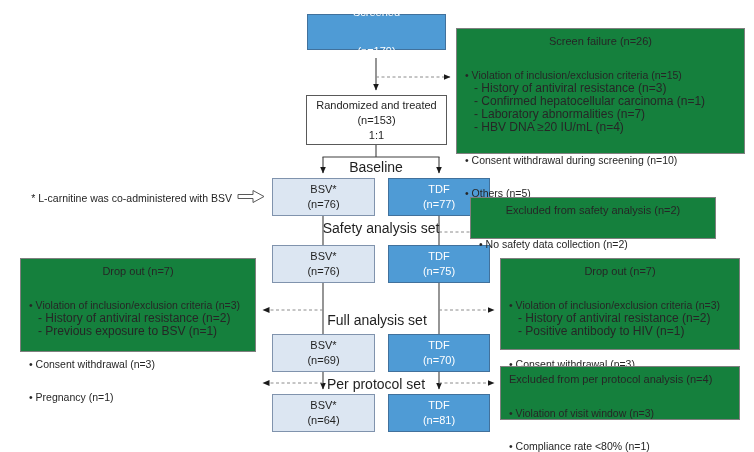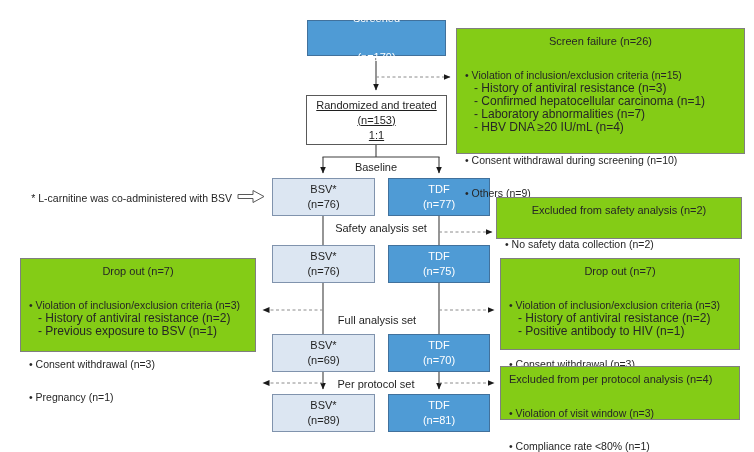--- a/index.html
+++ b/index.html
@@ -11,28 +11,28 @@
   .box {
     position:absolute; box-sizing:border-box;
     display:flex; flex-direction:column; align-items:center; justify-content:center;
     text-align:center;
   }
   .box .bl { font-size:11px; line-height:15px; white-space:nowrap; }
   .box.blue  { background:#4F9BD5; border:1.2px solid #41719C; color:#ffffff; }
   .box.light { background:#DCE6F2; border:1px solid #8093AD; color:#1f1f1f; }
   .box.white { background:#ffffff; border:1px solid #595959; color:#1f1f1f; }
   .note {
-    position:absolute; box-sizing:border-box; background:#84cc16;
+    position:absolute; box-sizing:border-box; background:#15803d;
     border:1px solid #7f7f7f; padding:5px 8px 12px 8px;
   }
   .note .title  { font-size:11px;  line-height:15px; }
   .note .center { text-align:center; }
   .note .i1 { font-size:10.5px; line-height:14px;margin-top:19px; }
   .note .i2 { font-size:12px;  line-height:13px; padding-left:9px; }
-  .stage { position:absolute; font-size:11px; line-height:14px; text-align:center; color:#1f1f1f; }
+  .stage { position:absolute; font-size:14px; line-height:14px; text-align:center; color:#1f1f1f; }
   .footnote { position:absolute; font-size:10.5px; line-height:14px; text-align:right; color:#1f1f1f; }
 </style>
 </head>
 <body>
 
 <div class="canvas">
 
   <svg class="wires" viewBox="0 0 754 452">
     <defs>
       <marker id="ah" markerWidth="8" markerHeight="7" refX="6.5" refY="3" orient="auto" markerUnits="userSpaceOnUse">
@@ -56,26 +56,26 @@
       <line x1="376" y1="77" x2="450" y2="77" marker-end="url(#ah)"></line>
       <line x1="439" y1="232" x2="492" y2="232" marker-end="url(#ah)"></line>
       <line x1="323" y1="310" x2="263" y2="310" marker-end="url(#ah)"></line>
       <line x1="439" y1="310" x2="494" y2="310" marker-end="url(#ah)"></line>
       <line x1="323" y1="383" x2="263" y2="383" marker-end="url(#ah)"></line>
       <line x1="439" y1="383" x2="494" y2="383" marker-end="url(#ah)"></line>
     </g>
     <polygon points="238,194.5 253,194.5 253,190.5 264,196.5 253,202.5 253,198.5 238,198.5" fill="#ffffff" stroke="#595959" stroke-width="1"></polygon>
   </svg>
 
-  <div class="box blue" style="left:307px; top:20px; width:139px; height:36px;gap:24px;">
+  <div class="box blue" style="left:307px; top:14px; width:139px; height:36px;gap:24px;">
     <div class="bl">Screened</div>
     <div class="bl">(n=179)</div>
   </div>
 
-  <div class="box white" style="left:306px; top:95px; width:141px; height:50px;text-decoration:underline;">
+  <div class="box white" style="left:306px; top:95px; width:141px; height:50px;">
     <div class="bl">Randomized and treated</div>
     <div class="bl">(n=153)</div>
     <div class="bl">1:1</div>
   </div>
 
   <div class="stage" style="left:326px; top:160px; width:100px;">Baseline</div>
   <div class="stage" style="left:321px; top:221px; width:120px;">Safety analysis set</div>
   <div class="stage" style="left:307px; top:313px; width:140px;">Full analysis set</div>
   <div class="stage" style="left:316px; top:377px; width:120px;">Per protocol set</div>
 
@@ -86,21 +86,21 @@
   <div class="box light" style="left:272px; top:245px; width:103px; height:38px;">
     <div class="bl">BSV*</div>
     <div class="bl">(n=76)</div>
   </div>
   <div class="box light" style="left:272px; top:334px; width:103px; height:38px;">
     <div class="bl">BSV*</div>
     <div class="bl">(n=69)</div>
   </div>
   <div class="box light" style="left:272px; top:394px; width:103px; height:38px;">
     <div class="bl">BSV*</div>
-    <div class="bl">(n=89)</div>
+    <div class="bl">(n=64)</div>
   </div>
 
   <div class="box blue" style="left:388px; top:178px; width:102px; height:38px;">
     <div class="bl">TDF</div>
     <div class="bl">(n=77)</div>
   </div>
   <div class="box blue" style="left:388px; top:245px; width:102px; height:38px;">
     <div class="bl">TDF</div>
     <div class="bl">(n=75)</div>
   </div>
@@ -116,24 +116,24 @@
   <div class="footnote" style="left:10px; top:191px; width:222px;">* L-carnitine was co-administered with BSV</div>
 
   <div class="note" style="left:456px; top:28px; width:289px; height:126px;">
     <div class="title center">Screen failure (n=26)</div>
     <div class="i1">• Violation of inclusion/exclusion criteria (n=15)</div>
     <div class="i2">- History of antiviral resistance (n=3)</div>
     <div class="i2">- Confirmed hepatocellular carcinoma (n=1)</div>
     <div class="i2">- Laboratory abnormalities (n=7)</div>
     <div class="i2">- HBV DNA ≥20 IU/mL (n=4)</div>
     <div class="i1">• Consent withdrawal during screening (n=10)</div>
-    <div class="i1">• Others (n=9)</div>
+    <div class="i1">• Others (n=5)</div>
   </div>
 
-  <div class="note" style="left:496px; top:197px; width:246px; height:42px;">
+  <div class="note" style="left:470px; top:197px; width:246px; height:42px;">
     <div class="title center">Excluded from safety analysis (n=2)</div>
     <div class="i1">• No safety data collection (n=2)</div>
   </div>
 
   <div class="note" style="left:20px; top:258px; width:236px; height:94px;">
     <div class="title center">Drop out (n=7)</div>
     <div class="i1">• Violation of inclusion/exclusion criteria (n=3)</div>
     <div class="i2">- History of antiviral resistance (n=2)</div>
     <div class="i2">- Previous exposure to BSV (n=1)</div>
     <div class="i1">• Consent withdrawal (n=3)</div>

